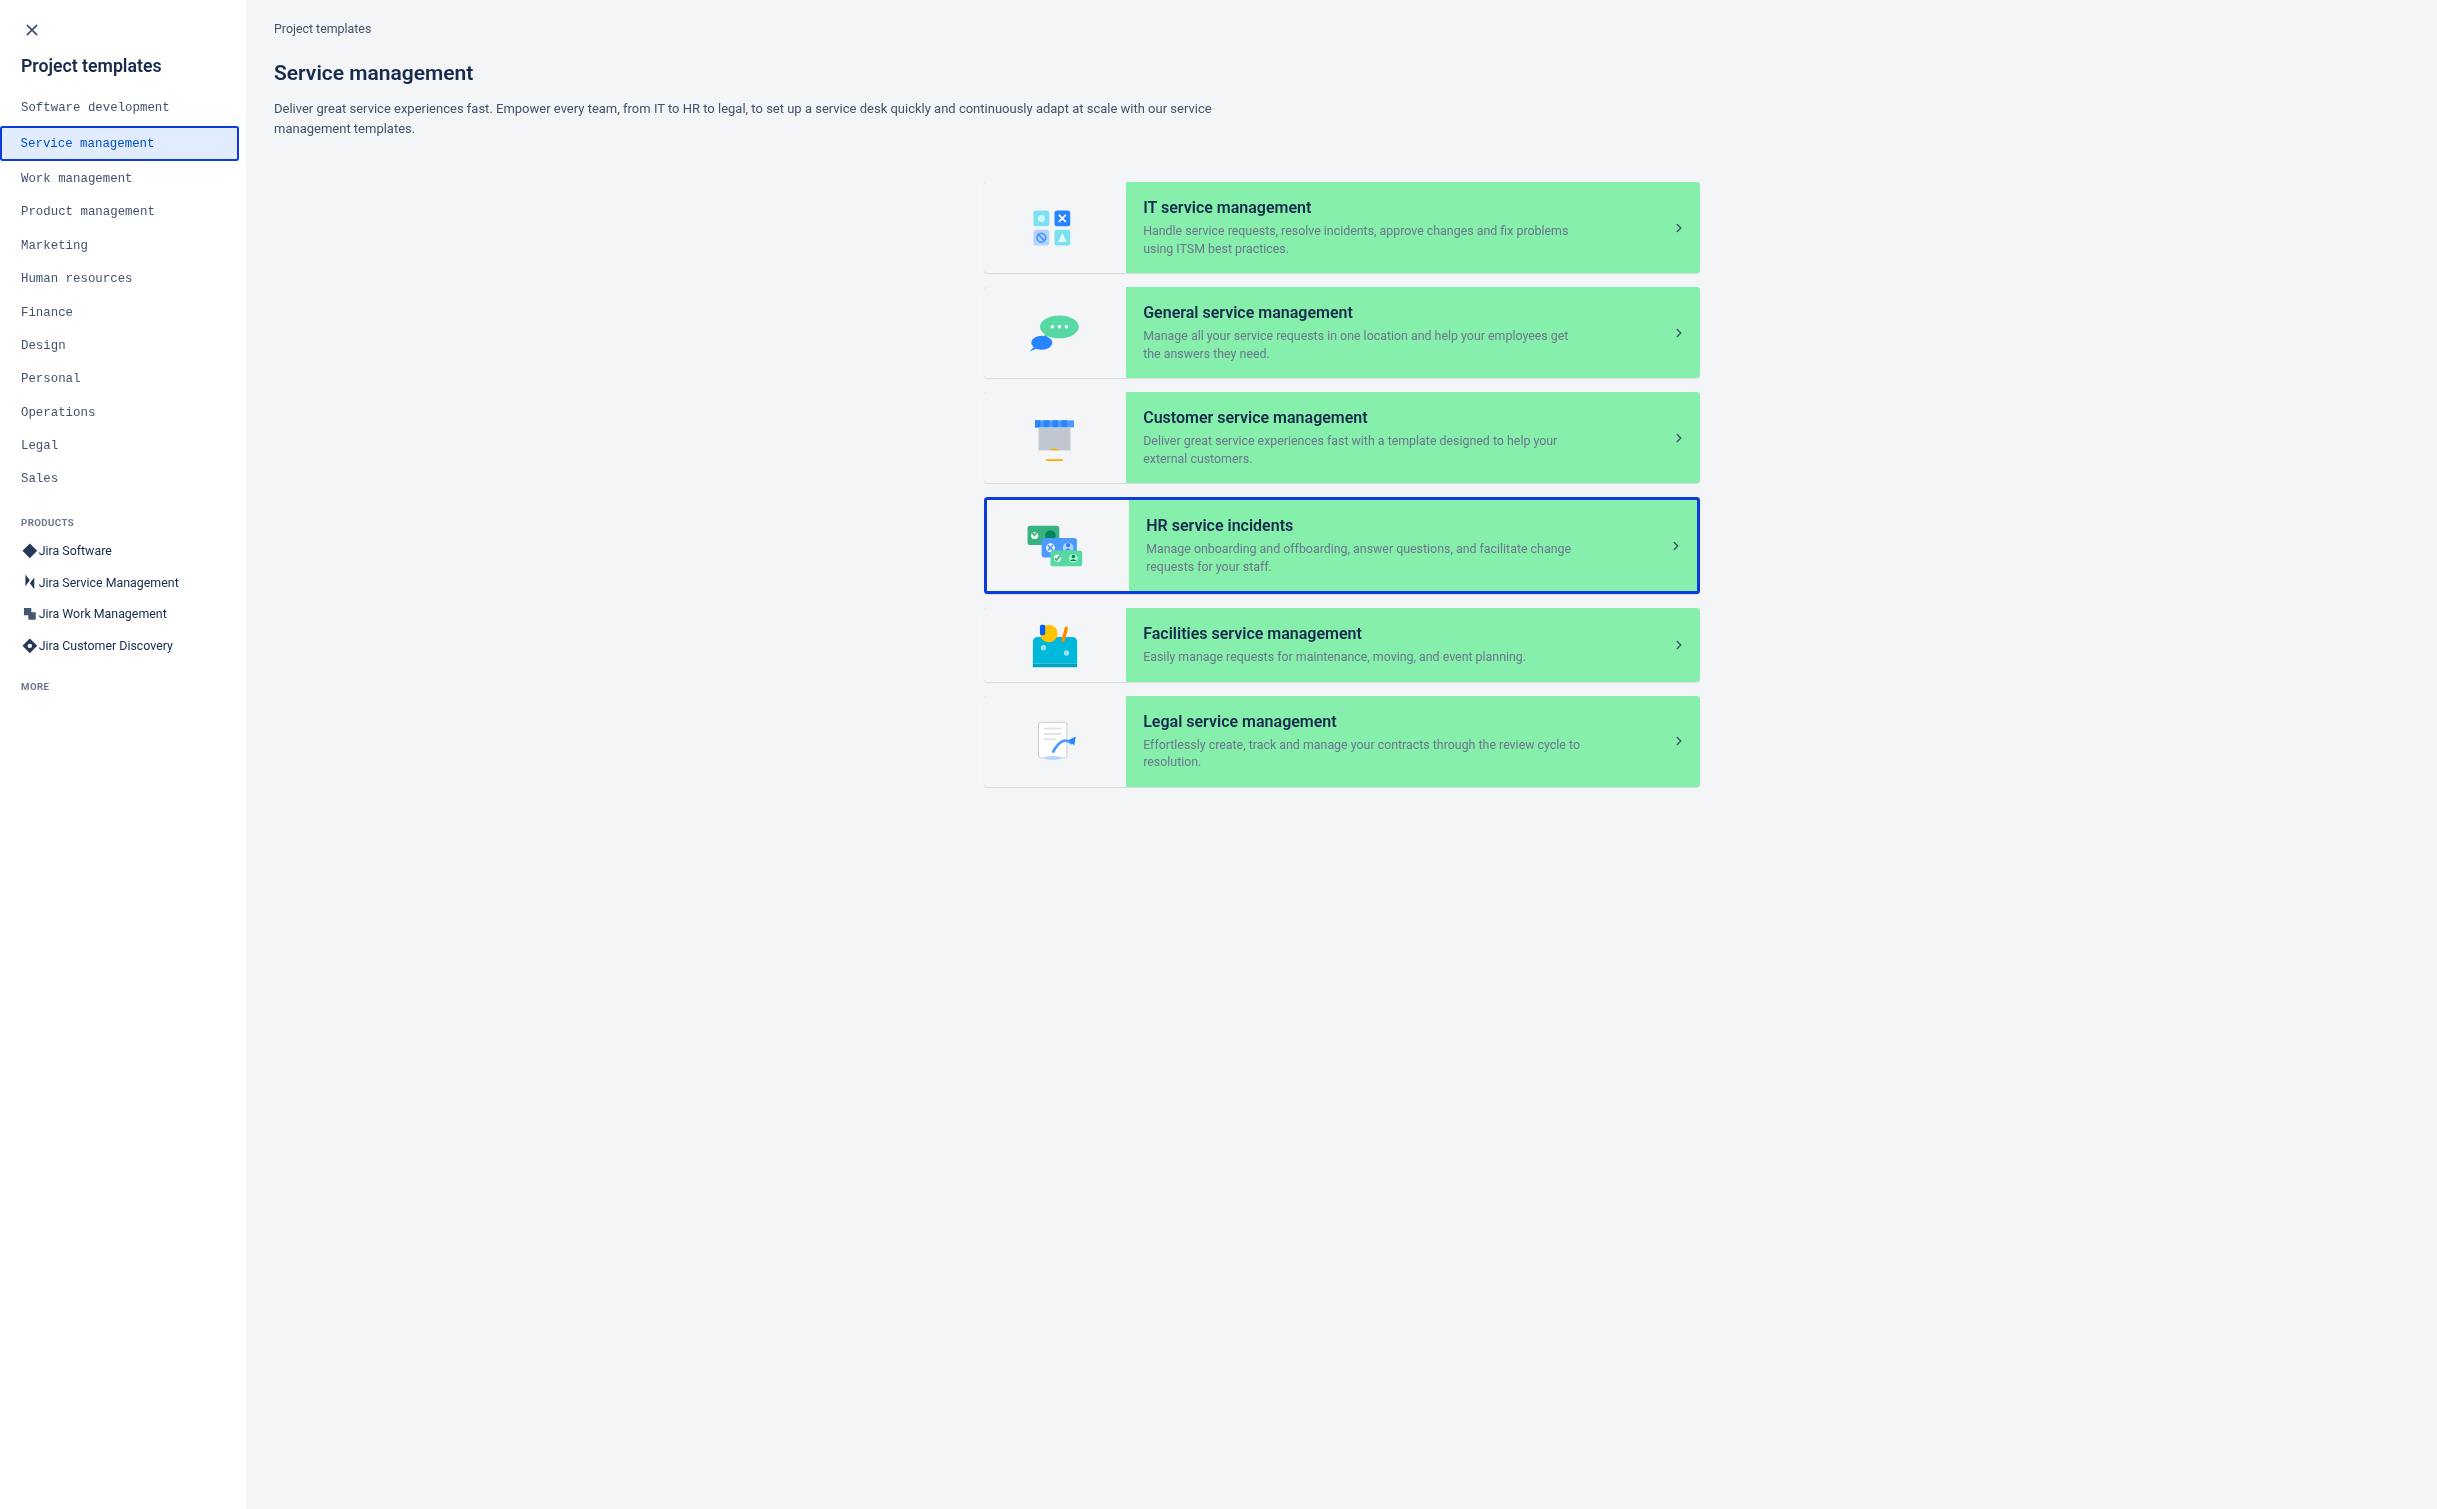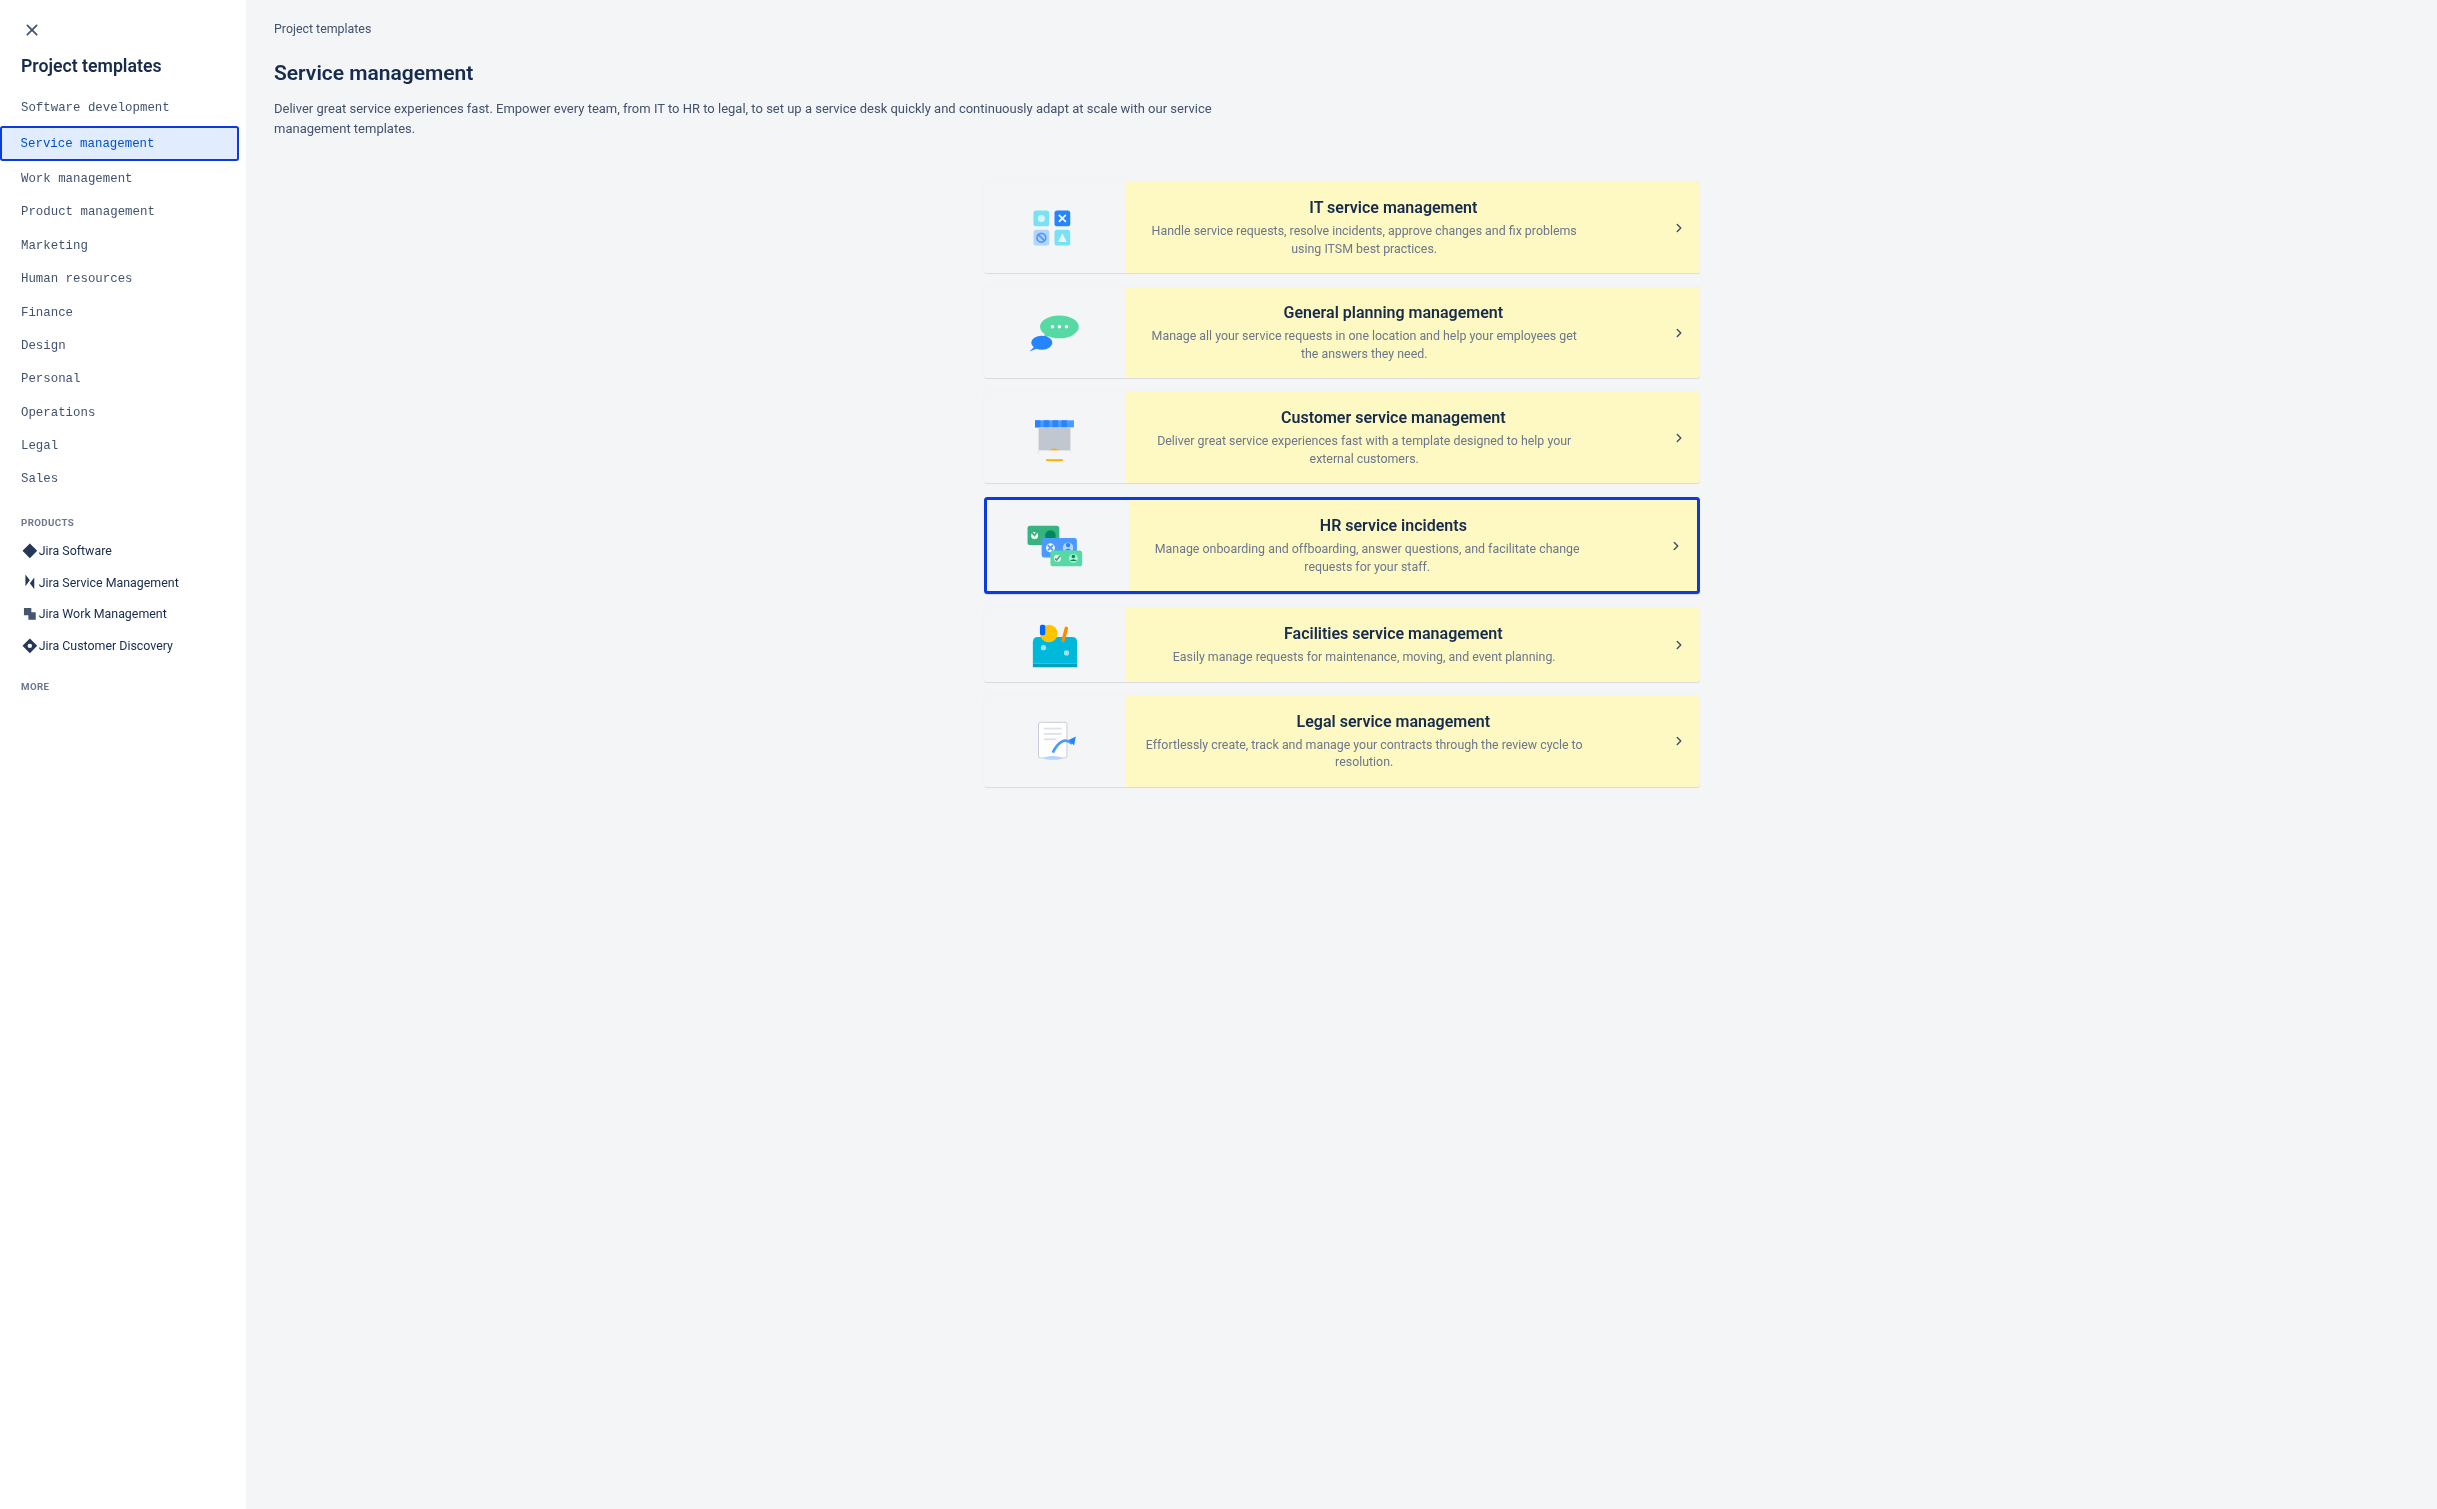--- a/index.html
+++ b/index.html
@@ -96,27 +96,26 @@
   margin-bottom: 44px;
   max-width: 955px;
 }
 .cards {
   max-width: 716px;
   margin: 0 auto;
 }
 .card {
   display: flex;
   align-items: stretch;
-  background: #fef9c3;
+  background: #86efac;
   border-radius: 3.5px;
   margin-bottom: 14px;
   cursor: pointer;
   box-shadow: 0 0.9px 0.9px rgba(9,30,66,0.12);
   overflow: hidden;
-  text-align: center;
 }
 .card.highlighted {
   border: 3.5px solid #0B3CDB;
 }
 .card-illus {
   width: 142px;
   flex-shrink: 0;
   background: #F4F5F7;
   display: flex;
   align-items: center;
@@ -249,21 +248,21 @@
             <ellipse cx="40" cy="18" rx="22" ry="13" fill="#57D9A3"></ellipse>
             <circle cx="32" cy="18" r="2" fill="#fff"></circle>
             <circle cx="40" cy="18" r="2" fill="#fff"></circle>
             <circle cx="48" cy="18" r="2" fill="#fff"></circle>
             <path d="M24 26 L18 34 L28 28 Z" fill="#57D9A3"></path>
             <ellipse cx="20" cy="36" rx="12" ry="8" fill="#2684FF"></ellipse>
             <path d="M12 40 L6 46 L16 42 Z" fill="#2684FF"></path>
           </svg>
         </div>
         <div class="card-body">
-          <div class="card-title">General planning management</div>
+          <div class="card-title">General service management</div>
           <div class="card-desc">Manage all your service requests in one location and help your employees get the answers they need.</div>
         </div>
         <div class="card-chevron">
           <svg viewBox="0 0 24 24" fill="none" stroke="currentColor" stroke-width="2.5" stroke-linecap="round" stroke-linejoin="round">
             <polyline points="9 6 15 12 9 18"></polyline>
           </svg>
         </div>
       </div>
       <div class="card">
         <div class="card-illus">

